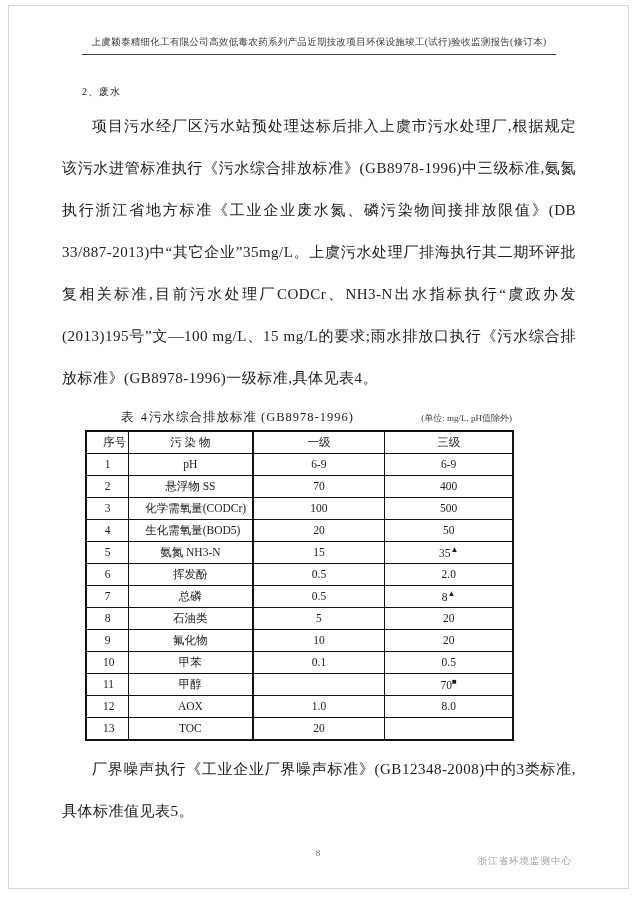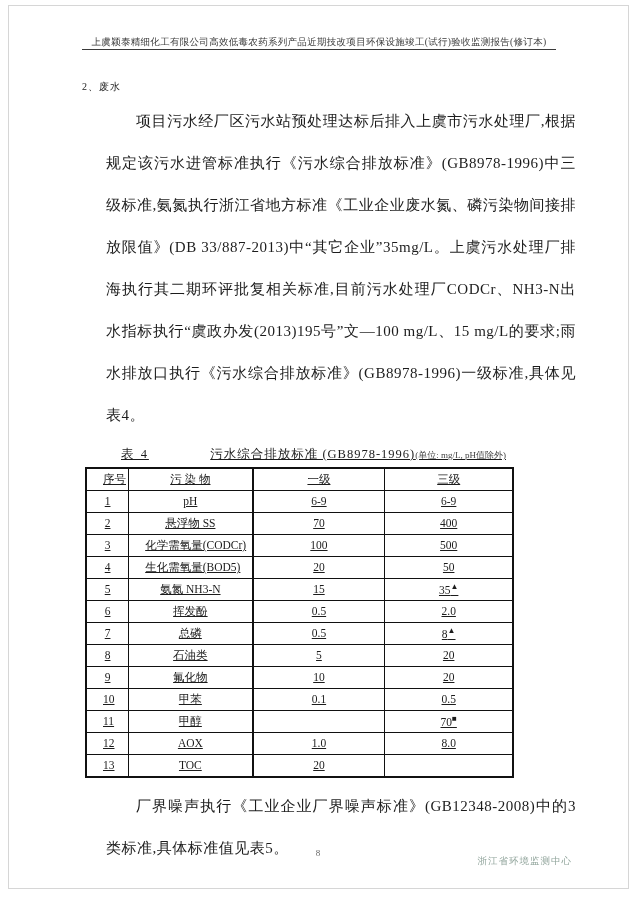--- a/index.html
+++ b/index.html
@@ -17,51 +17,51 @@
     pointer-events:none;
   }
   .content { position:absolute; left:62px; right:60px; top:36px; }
 
   .doc-header {
     margin:0 20px;
     text-align:center;
     font-size:9.5px;
     letter-spacing:0.3px;
     color:#3a3a3a;
+    padding-bottom:5px;
     border-bottom:1.5px solid #3a3a3a;
     white-space:nowrap;
     overflow:hidden;
   }
 
   .sec-heading {
     margin-top:30px;
     font-size:10px;
     text-indent:2em;
     letter-spacing:1px;
   }
   .para {
     margin-top:6px;
     font-size:15px;
     line-height:42px;
     text-align:justify;
     text-indent:2em;
     letter-spacing:0.5px;
-    margin-left:44px;
-  }
-
-  .table-block { margin-left:23px; width:429px;text-decoration:underline; }
+  }
+
+  .table-block { margin-left:23px; width:429px; }
   .tbl-caption {
     margin-top:10px;
     display:flex;
     align-items:baseline;
     font-size:12.5px;
   }
   .tbl-caption .cap-label { margin-left:36px; letter-spacing:2px; }
-  .tbl-caption .cap-title { flex:1; text-align:right; letter-spacing:1px; }
-  .tbl-caption .cap-unit { font-size:9px; color:#444; margin-right:8px; }
+  .tbl-caption .cap-title { flex:1; text-align:left; letter-spacing:1px; }
+  .tbl-caption .cap-unit { font-size:9px; color:#444; margin-right:2px; }
 
   table.std {
     margin-top:4px;
     width:100%;
     border-collapse:collapse;
     font-size:11.5px;
     table-layout:fixed;
   }
   table.std { border:2px solid #111; }
   table.std th, table.std td {

